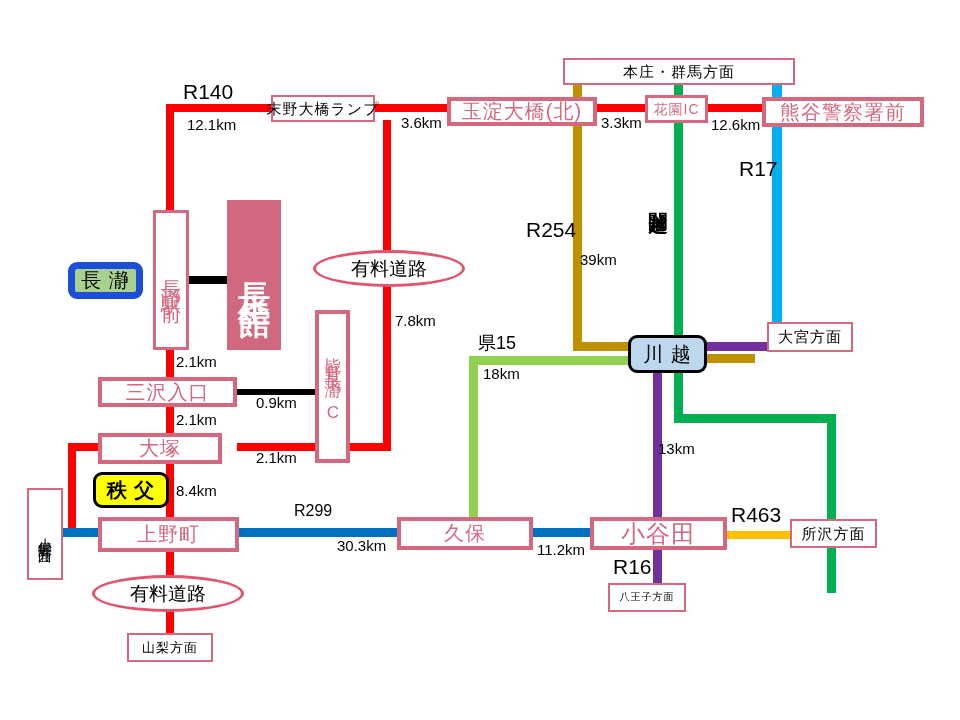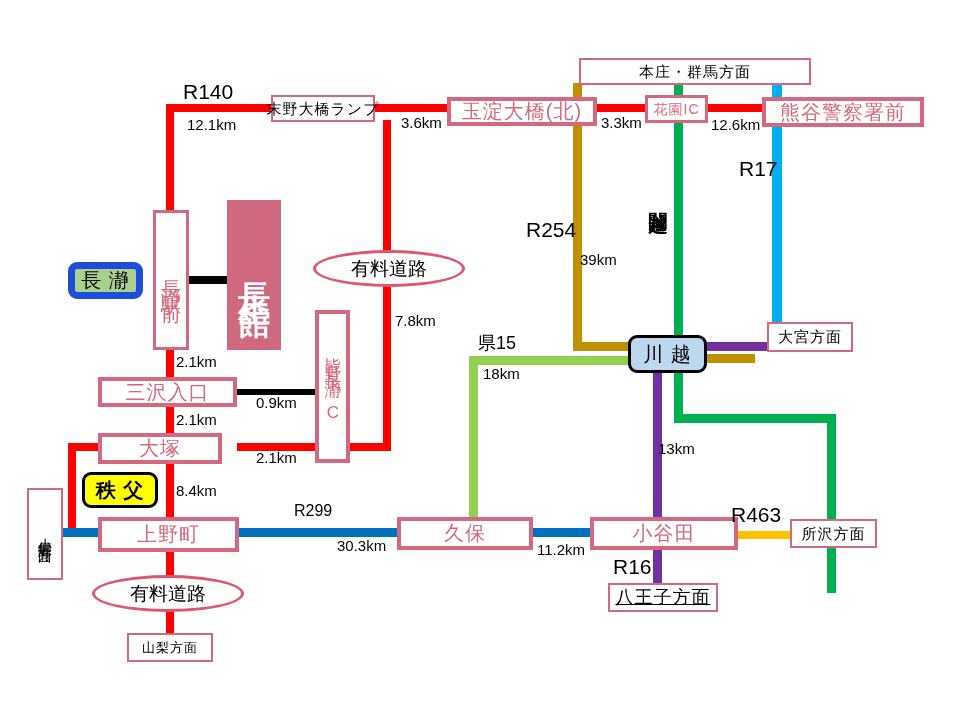--- a/index.html
+++ b/index.html
@@ -10,21 +10,21 @@
   .line{position:absolute;z-index:1;}
   .box{
     position:absolute;z-index:3;box-sizing:border-box;background:#fff;
     display:flex;align-items:center;justify-content:center;
     white-space:nowrap;line-height:1.05;text-align:center;
   }
   .station{border:4px solid var(--pink);color:var(--pink);}
   .station-thin{border:3px solid var(--pink);color:var(--pink);}
   .direction{border:2px solid var(--pink);color:#000;}
   .green-box{background:var(--boxGreen);border:7px solid #1d4ed8;border-radius:9px;color:#000;}
-  .yellow-box{background:var(--boxYellow);border:3px solid #000;border-radius:9px;color:#000;font-weight:bold;}
+  .yellow-box{background:var(--boxYellow);border:3px solid #000;border-radius:9px;color:#000;font-weight:bold;margin-left:11px;}
   .blue-box{background:var(--boxBlue);border:3px solid #000;border-radius:9px;color:#000;}
   .hotel{background:var(--rose);border:none;color:#fff;font-weight:bold;}
   .v{writing-mode:vertical-rl;text-orientation:upright;}
   .ellipse{
     position:absolute;z-index:2;box-sizing:border-box;background:#fff;
     border:3px solid var(--ellipsePink);border-radius:50%;
     display:flex;align-items:center;justify-content:center;color:#000;white-space:nowrap;
   }
   .label{position:absolute;z-index:4;color:#000;white-space:nowrap;line-height:1;}
 </style>
@@ -54,38 +54,38 @@
     <div class="line" style="left: 772px; top: 83px; width: 10px; height: 239px; background: rgb(0, 176, 240);"></div>
     <div class="line" style="left: 63px; top: 528px; width: 530px; height: 9px; background: rgb(0, 112, 192);"></div>
     <div class="line" style="left: 469px; top: 356px; width: 9px; height: 161px; background: rgb(146, 208, 80);"></div>
     <div class="line" style="left: 469px; top: 356px; width: 161px; height: 9px; background: rgb(146, 208, 80);"></div>
     <div class="line" style="left: 653px; top: 373px; width: 9px; height: 145px; background: rgb(112, 48, 160);"></div>
     <div class="line" style="left: 653px; top: 550px; width: 9px; height: 33px; background: rgb(112, 48, 160);"></div>
     <div class="line" style="left: 705px; top: 342px; width: 63px; height: 9px; background: rgb(112, 48, 160);"></div>
     <div class="line" style="left: 727px; top: 531px; width: 63px; height: 8px; background: rgb(255, 192, 0);"></div>
     <div class="ellipse" style="left: 313px; top: 250px; width: 152px; height: 37px; font-size: 19px;">有料道路</div>
     <div class="ellipse" style="left: 92px; top: 575px; width: 152px; height: 37px; font-size: 19px;">有料道路</div>
-    <div class="box direction" style="left: 563px; top: 58px; width: 232px; height: 27px; font-size: 15px; letter-spacing: 1px; margin-left: 16px;">本庄・群馬方面</div>
+    <div class="box direction" style="left: 563px; top: 58px; width: 232px; height: 27px; font-size: 15px; letter-spacing: 1px;">本庄・群馬方面</div>
     <div class="box direction" style="left: 271px; top: 95px; width: 104px; height: 27px; font-size: 15px; letter-spacing: 1px;">末野大橋ランプ</div>
     <div class="box station" style="left: 447px; top: 97px; width: 150px; height: 29px; font-size: 20px; letter-spacing: 1px;">玉淀大橋(北)</div>
     <div class="box station-thin" style="left: 645px; top: 95px; width: 63px; height: 28px; font-size: 14px; letter-spacing: 1px;">花園IC</div>
     <div class="box station" style="left: 762px; top: 97px; width: 162px; height: 30px; font-size: 20px; letter-spacing: 1px;">熊谷警察署前</div>
     <div class="box station-thin v" style="left: 153px; top: 210px; width: 36px; height: 140px; font-size: 20px; letter-spacing: 8px;">長瀞駅前</div>
     <div class="box hotel v" style="left: 227px; top: 200px; width: 54px; height: 150px; font-size: 32px; letter-spacing: 12px;">長生館</div>
     <div class="box green-box" style="left: 68px; top: 262px; width: 75px; height: 37px; font-size: 20px; letter-spacing: 1px;">長 瀞</div>
     <div class="box station v" style="left: 315px; top: 310px; width: 35px; height: 153px; font-size: 17px; letter-spacing: 8px;">皆野長瀞IC</div>
     <div class="box station" style="left: 98px; top: 377px; width: 139px; height: 30px; font-size: 20px; letter-spacing: 1px;">三沢入口</div>
     <div class="box station" style="left: 98px; top: 433px; width: 124px; height: 31px; font-size: 20px; letter-spacing: 1px;">大塚</div>
     <div class="box yellow-box" style="left: 82px; top: 472px; width: 76px; height: 36px; font-size: 20px; letter-spacing: 1px;">秩 父</div>
     <div class="box direction v" style="left: 27px; top: 488px; width: 36px; height: 92px; font-size: 14px; letter-spacing: 3px;">小鹿野方面</div>
     <div class="box station" style="left: 98px; top: 517px; width: 141px; height: 35px; font-size: 20px; letter-spacing: 1px;">上野町</div>
     <div class="box station" style="left: 397px; top: 517px; width: 136px; height: 33px; font-size: 20px; letter-spacing: 1px;">久保</div>
-    <div class="box station" style="left: 590px; top: 517px; width: 148px; height: 33px; font-size: 20px; letter-spacing: 1px;">小谷田</div>
+    <div class="box station" style="left: 590px; top: 517px; width: 137px; height: 33px; font-size: 24px; letter-spacing: 1px;">小谷田</div>
     <div class="box direction" style="left: 790px; top: 519px; width: 87px; height: 29px; font-size: 15px; letter-spacing: 1px;">所沢方面</div>
-    <div class="box direction" style="left: 608px; top: 583px; width: 110px; height: 29px; font-size: 18px; letter-spacing: 1px; text-decoration: underline;">八王子方面</div>
+    <div class="box direction" style="left: 608px; top: 583px; width: 78px; height: 29px; font-size: 10px; letter-spacing: 1px;">八王子方面</div>
     <div class="box direction" style="left: 127px; top: 633px; width: 86px; height: 29px; font-size: 13px; letter-spacing: 1px;">山梨方面</div>
     <div class="box direction" style="left: 767px; top: 322px; width: 86px; height: 30px; font-size: 15px; letter-spacing: 1px;">大宮方面</div>
     <div class="box blue-box" style="left: 628px; top: 335px; width: 79px; height: 38px; font-size: 20px; letter-spacing: 1px;">川 越</div>
     <div class="label" style="left: 183px; top: 81px; font-size: 21px;">R140</div>
     <div class="label" style="left: 187px; top: 117px; font-size: 15px;">12.1km</div>
     <div class="label" style="left: 401px; top: 115px; font-size: 15px;">3.6km</div>
     <div class="label" style="left: 601px; top: 115px; font-size: 15px;">3.3km</div>
     <div class="label" style="left: 711px; top: 117px; font-size: 15px;">12.6km</div>
     <div class="label" style="left: 739px; top: 158px; font-size: 21px;">R17</div>
     <div class="label" style="left: 526px; top: 219px; font-size: 21px;">R254</div>

